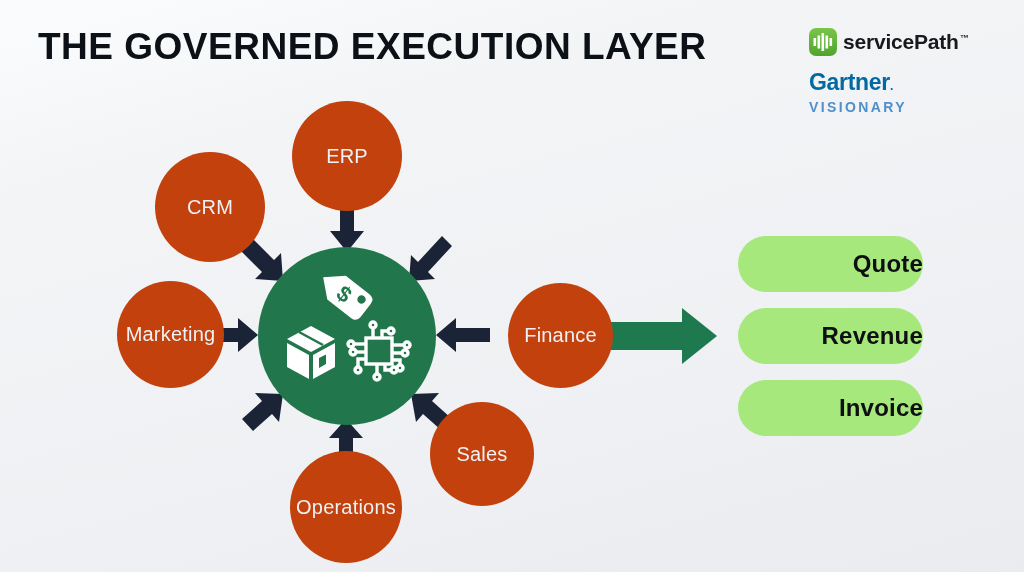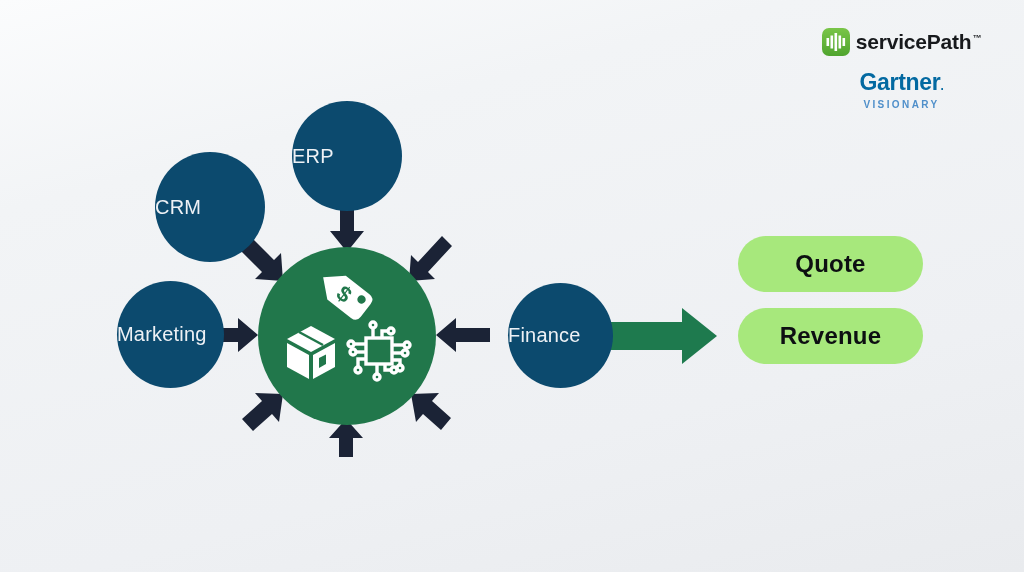--- a/index.html
+++ b/index.html
@@ -13,53 +13,54 @@
   .title{
     position:absolute;left:38px;top:26px;
     font-size:37px;font-weight:800;letter-spacing:.5px;color:#0c1117;
     white-space:nowrap;
   }
   .subtitle{
     position:absolute;left:38px;top:74px;
     font-size:24px;font-weight:700;color:#15181c;white-space:nowrap;
   }
   
-  .brand{position:absolute;top:28px;right:30px;width:185px;display:flex;flex-direction:column;align-items:center;}
+  .brand{position:absolute;top:28px;right:30px;width:185px;display:flex;flex-direction:column;align-items:flex-start;}
   .sp-row{display:flex;align-items:center;gap:6px;}
   .sp-badge{width:28px;height:28px;border-radius:7px;background:linear-gradient(180deg,#79c548,#4fa42e);
     display:flex;align-items:center;justify-content:center;}
   .sp-name{font-size:21px;font-weight:700;color:#17191c;letter-spacing:-0.2px;}
   .sp-tm{font-size:9px;font-weight:700;color:#17191c;vertical-align:super;margin-left:1px;}
   .gartner{margin-top:13px;font-size:23px;font-weight:800;color:#0369a1;letter-spacing:-0.3px;}
   .gartner .mark{font-size:12px;}
-  .visionary{margin-top:3px;font-size:10px;font-weight:700;color:#4f8fca;letter-spacing:2.4px;}
+  .visionary{margin-top:3px;font-size:14px;font-weight:700;color:#4f8fca;letter-spacing:2.4px;}
   
   .node{
-    position:absolute;border-radius:50%;background:#0c4a6e;
-    display:flex;align-items:center;justify-content:flex-start;
+    position:absolute;border-radius:50%;background:#c2410c;
+    display:flex;align-items:center;justify-content:center;
     color:#eef1f5;font-size:20px;font-weight:400;letter-spacing:.2px;
   }
   .hub{
     position:absolute;left:258px;top:247px;width:178px;height:178px;border-radius:50%;
     background:#21774b;
   }
   svg.layer{position:absolute;left:0;top:0;}
   
   .pill{
     position:absolute;left:738px;width:185px;height:56px;border-radius:28px;
-    background:#a7e87c;display:flex;align-items:center;justify-content:center;
+    background:#a7e87c;display:flex;align-items:center;justify-content:flex-end;
     font-size:24px;font-weight:700;color:#0d0f12;letter-spacing:.2px;
   }
   .pill.p0{top:236px;} .pill.p1{top:308px;} .pill.p2{top:380px;}
 </style>
 </head>
 <body>
 
 <div class="stage">
 
+  <div class="title">THE GOVERNED EXECUTION LAYER</div>
 
   <div class="brand">
     <div class="sp-row">
       <span class="sp-badge">
         <svg width="22" height="22" viewBox="0 0 22 22">
           <g fill="#ffffff">
             <rect x="1.5" y="7" width="2.6" height="8"></rect>
             <rect x="5.5" y="4.5" width="2.6" height="13"></rect>
             <rect x="9.5" y="2" width="2.6" height="18"></rect>
             <rect x="13.5" y="4.5" width="2.6" height="13"></rect>
@@ -135,21 +136,30 @@
     </div>
   <div class="node" style="left:155px;top:152px;width:110px;height:110px;">
       <span>CRM</span>
     </div>
   <div class="node" style="left:117px;top:281px;width:107px;height:107px;">
       <span>Marketing</span>
     </div>
   <div class="node" style="left:508px;top:283px;width:105px;height:105px;">
       <span>Finance</span>
     </div>
+  <div class="node" style="left:290px;top:451px;width:112px;height:112px;">
+      <span>Operations</span>
+    </div>
+  <div class="node" style="left:430px;top:402px;width:104px;height:104px;">
+      <span>Sales</span>
+    </div>
 
   <div class="pill p0">
       <span>Quote</span>
     </div>
   <div class="pill p1">
       <span>Revenue</span>
     </div>
+  <div class="pill p2">
+      <span>Invoice</span>
+    </div>
 
 </div>
 
 </body></html>

